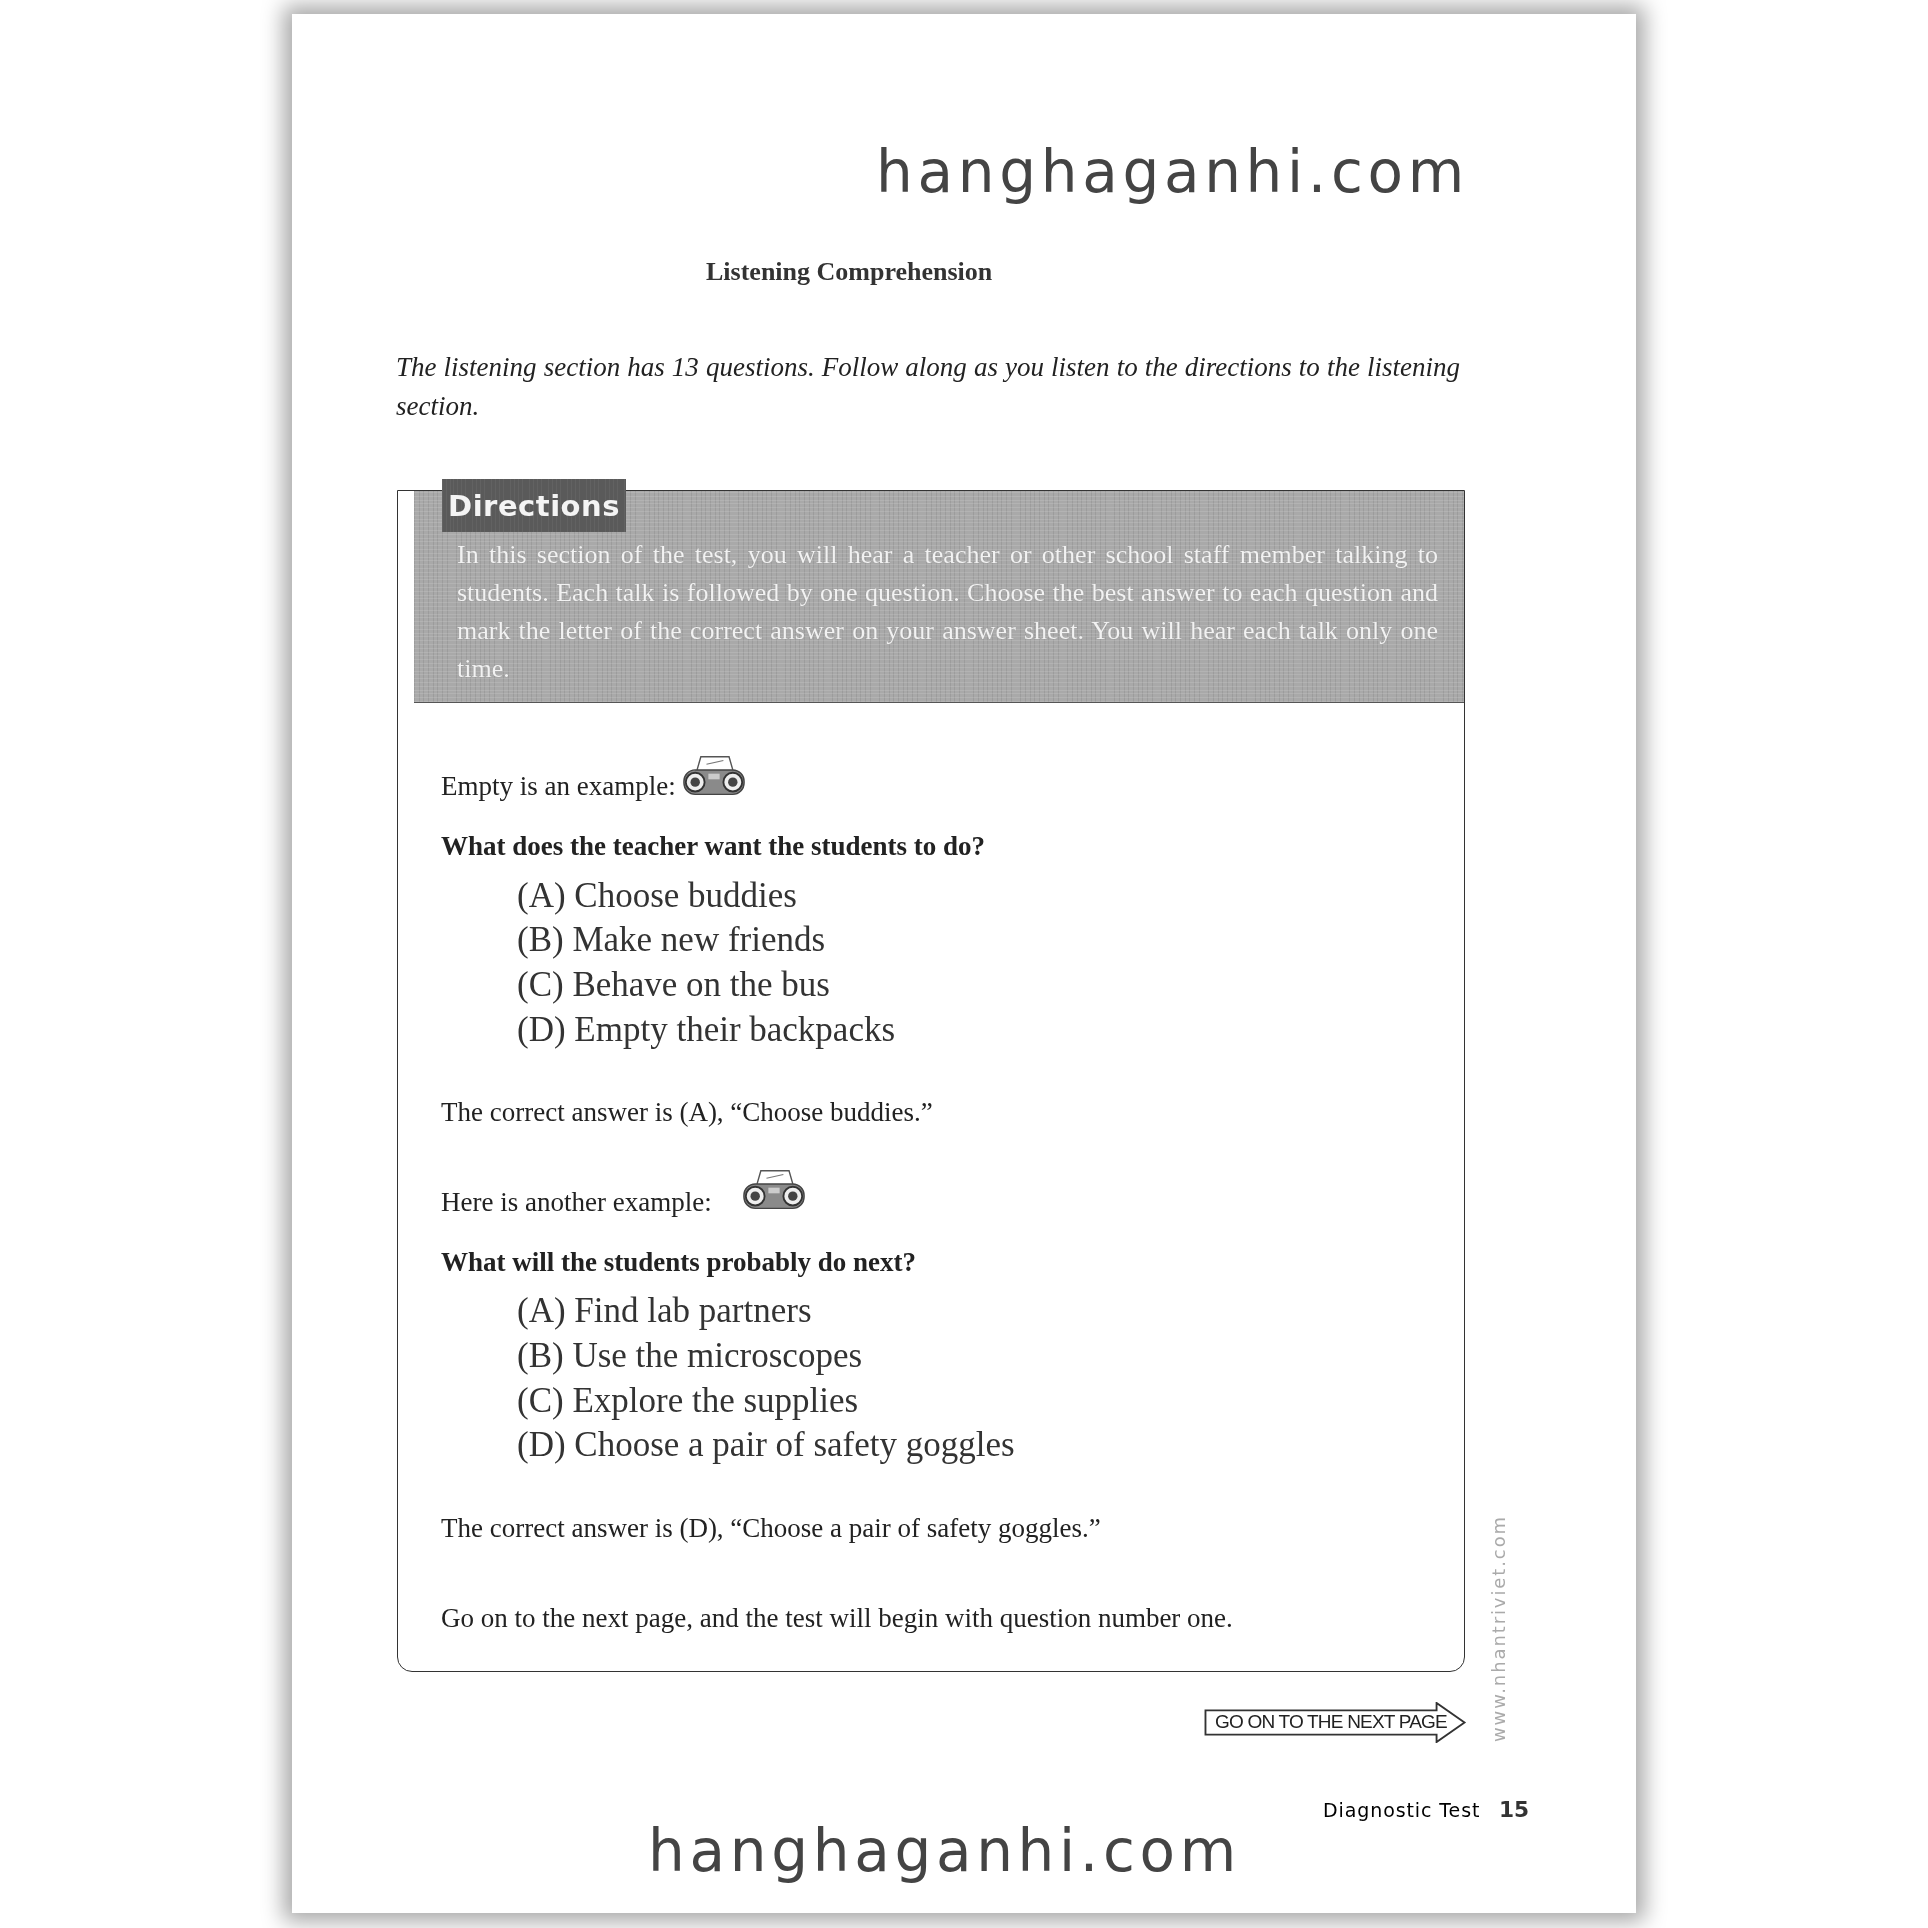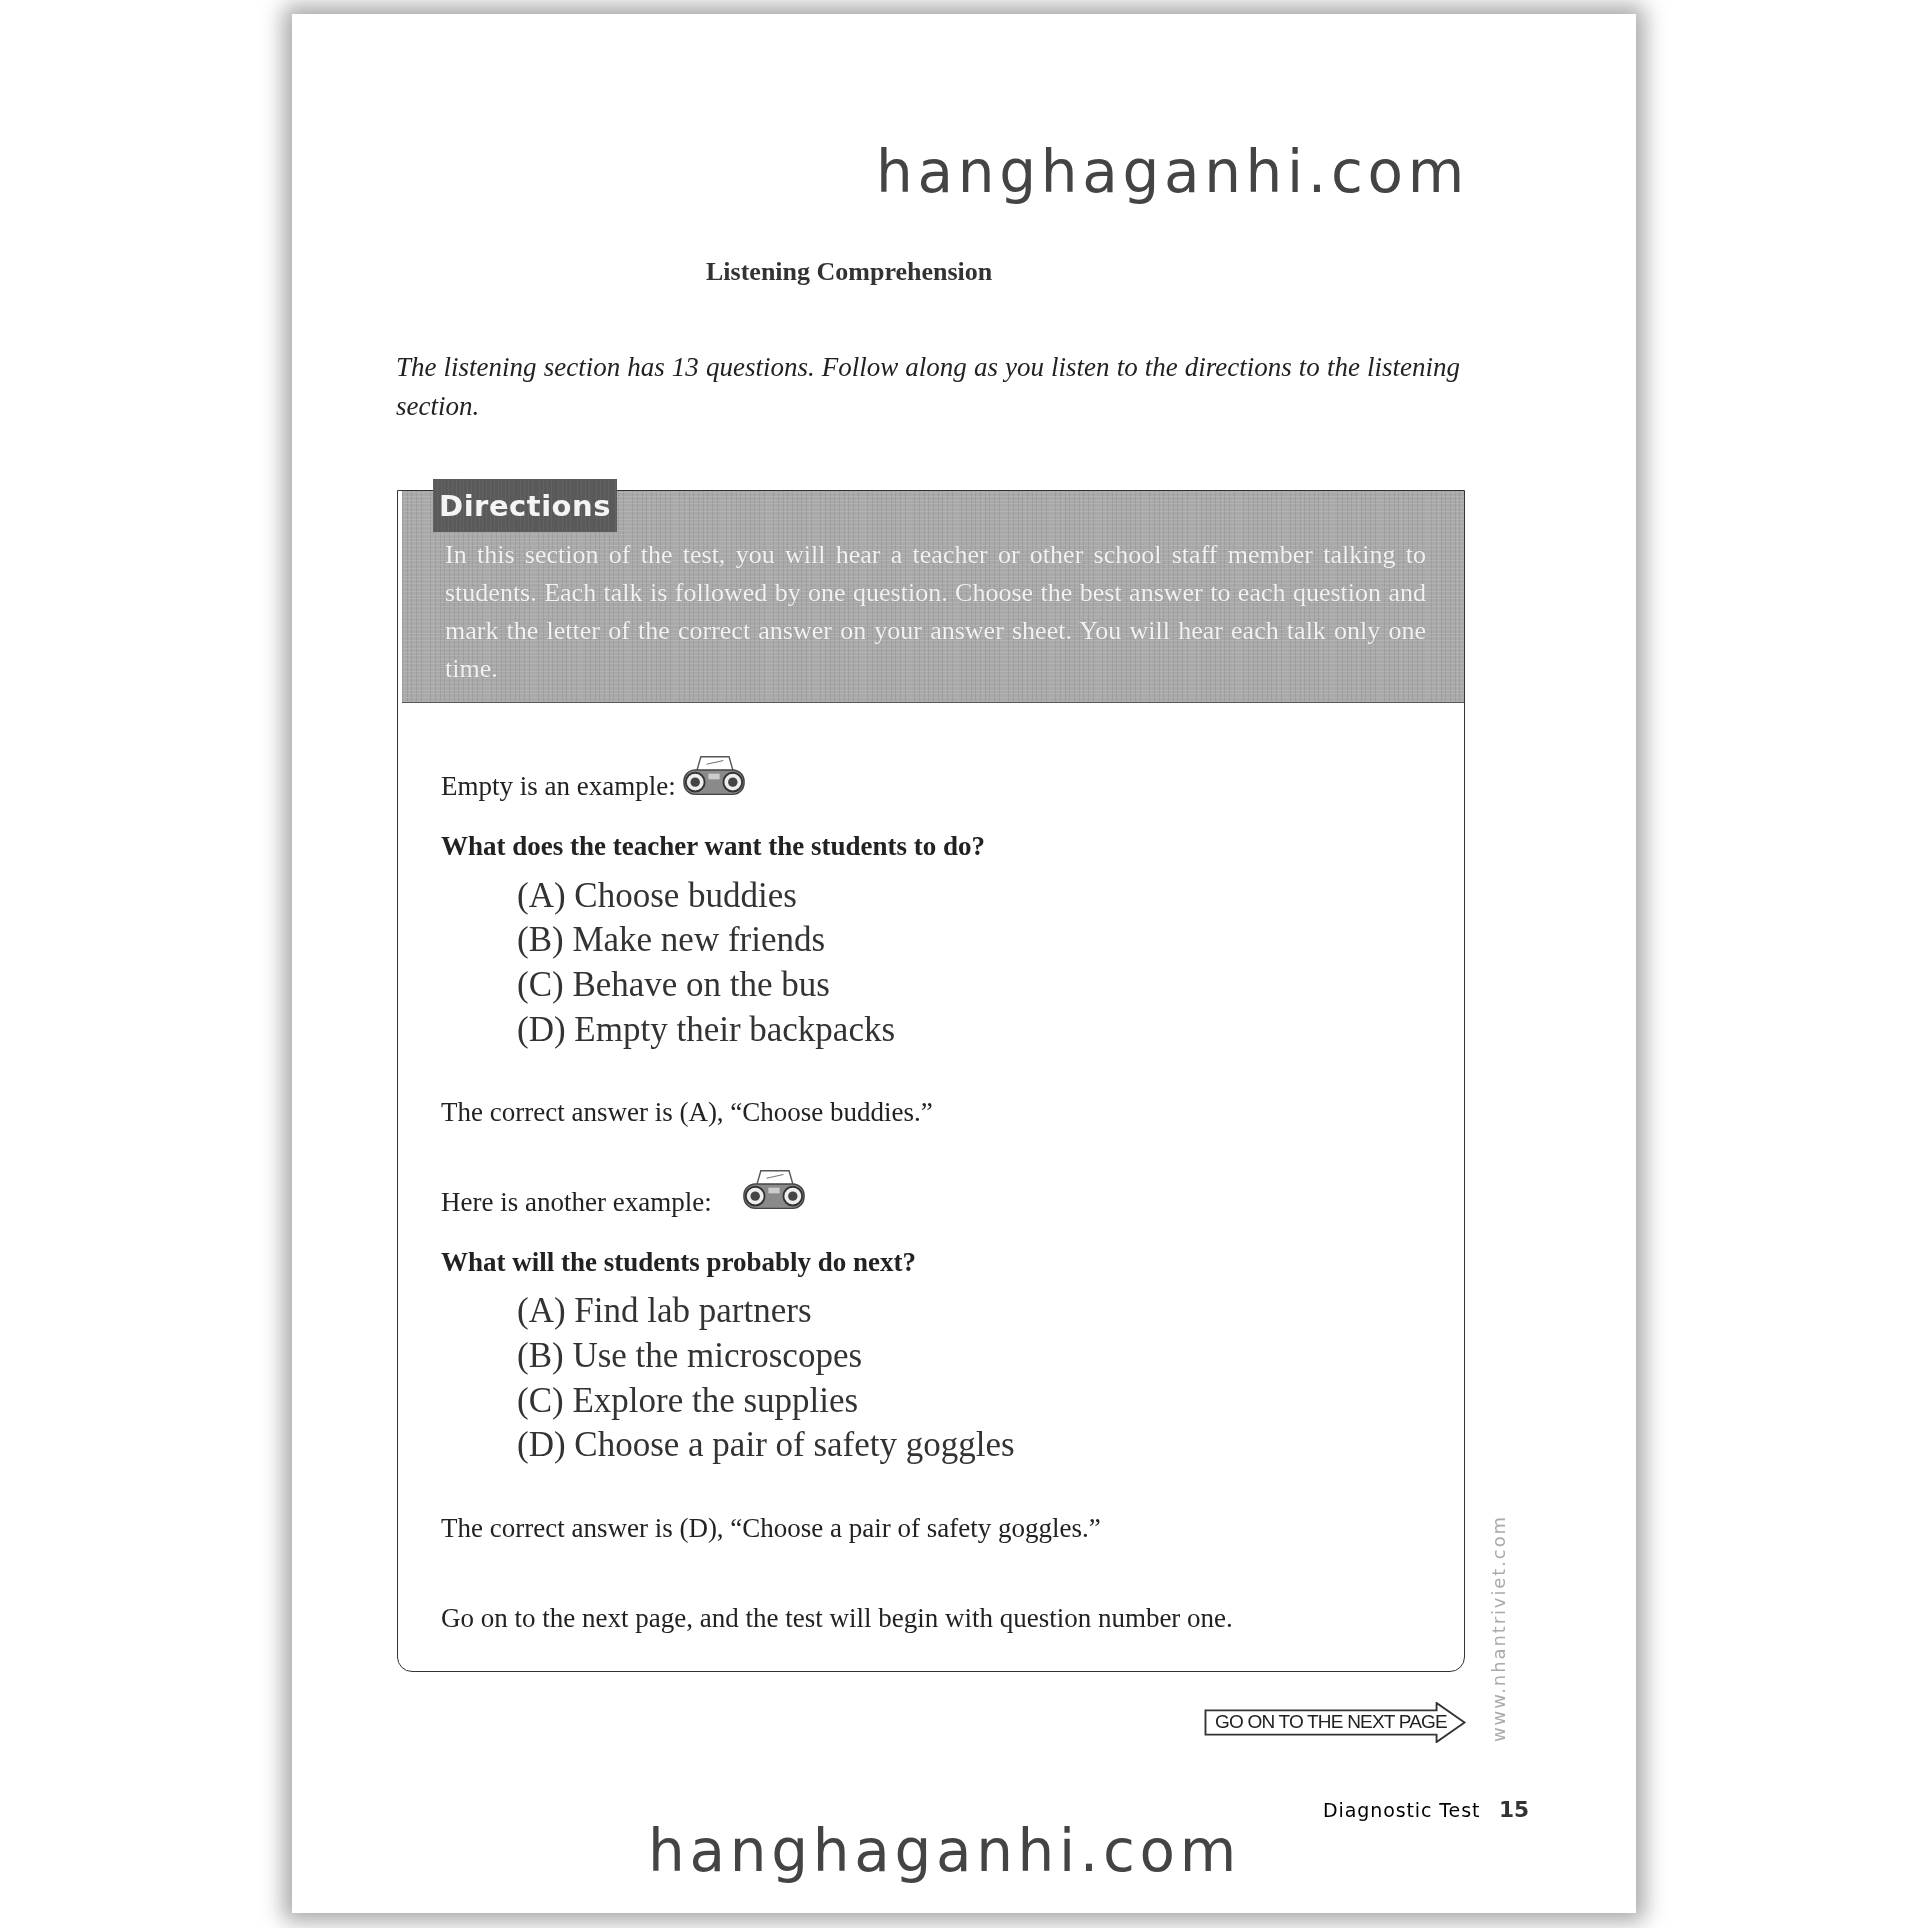--- a/index.html
+++ b/index.html
@@ -7,25 +7,25 @@
   .shadow-bg{position:absolute;left:0;top:0;width:1928px;height:1928px;
     background:#ffffff;}
   .page{position:absolute;left:292px;top:14px;width:1344px;height:1899px;background:#fff;
     box-shadow:0 0 21px 9.4px rgba(0,0,0,0.35);}
   .abs{position:absolute;white-space:nowrap;}
   .watermark{font-family:"DejaVu Sans",sans-serif;color:#444;font-size:58px;letter-spacing:4.7px;line-height:1;}
   .title{font-family:"Liberation Serif",serif;font-weight:bold;font-size:26px;color:#333;line-height:1;}
   .body-text{font-size:27px;color:#222;line-height:1;}
   .intro{position:absolute;left:104px;top:334px;width:1064px;font-size:27px;color:#222;line-height:39px;text-align:justify;white-space:normal;font-style:italic;}
   .box{position:absolute;left:105px;top:476px;width:1068px;height:1182px;border:1.9px solid #333;border-radius:0 0 15px 15px;box-sizing:border-box;}
-  .gray-band{position:absolute;left:4px;top:0;right:0;height:211px;
+  .gray-band{position:absolute;left:16px;top:0;right:0;height:211px;
     background-color:#a9a9a9;
     background-image:repeating-linear-gradient(0deg,rgba(255,255,255,0.12) 0 0.9px,transparent 0.9px 3.8px),repeating-linear-gradient(90deg,rgba(0,0,0,0.08) 0 0.9px,transparent 0.9px 4.7px);
     border-bottom:1.9px solid #555;padding-left:11px;}
-  .tab{position:absolute;left:141px;top:465px;width:184px;height:53px;background:#5a5a5a;
+  .tab{position:absolute;left:150px;top:465px;width:184px;height:53px;background:#5a5a5a;
     font-family:"DejaVu Sans",sans-serif;font-weight:bold;font-size:29px;color:#f4f4f4;
     display:flex;align-items:center;justify-content:center;letter-spacing:0.5px;
     background-image:repeating-linear-gradient(90deg,rgba(255,255,255,0.05) 0 0.9px,transparent 0.9px 3.8px);}
   .dir-text{position:absolute;left:43px;top:45px;width:981px;font-size:26px;color:#f2f2f2;line-height:38px;text-align:justify;white-space:normal;text-shadow:0 0 0.9px #888;}
   .q{font-weight:bold;font-size:27px;color:#222;}
   .opt{font-size:35px;color:#333;}
   .boombox{display:inline-block;position:absolute;width:68px;height:47px;}
   .goon{position:absolute;left:910px;top:1688px;width:266px;height:41px;}
   .goon-label{position:absolute;left:13px;top:8.5px;font-family:"Liberation Sans",sans-serif;font-size:19px;color:#222;letter-spacing:-0.8px;}
   .footer-label{font-family:"DejaVu Sans",sans-serif;font-size:19px;color:#000000;letter-spacing:0.9px;}

